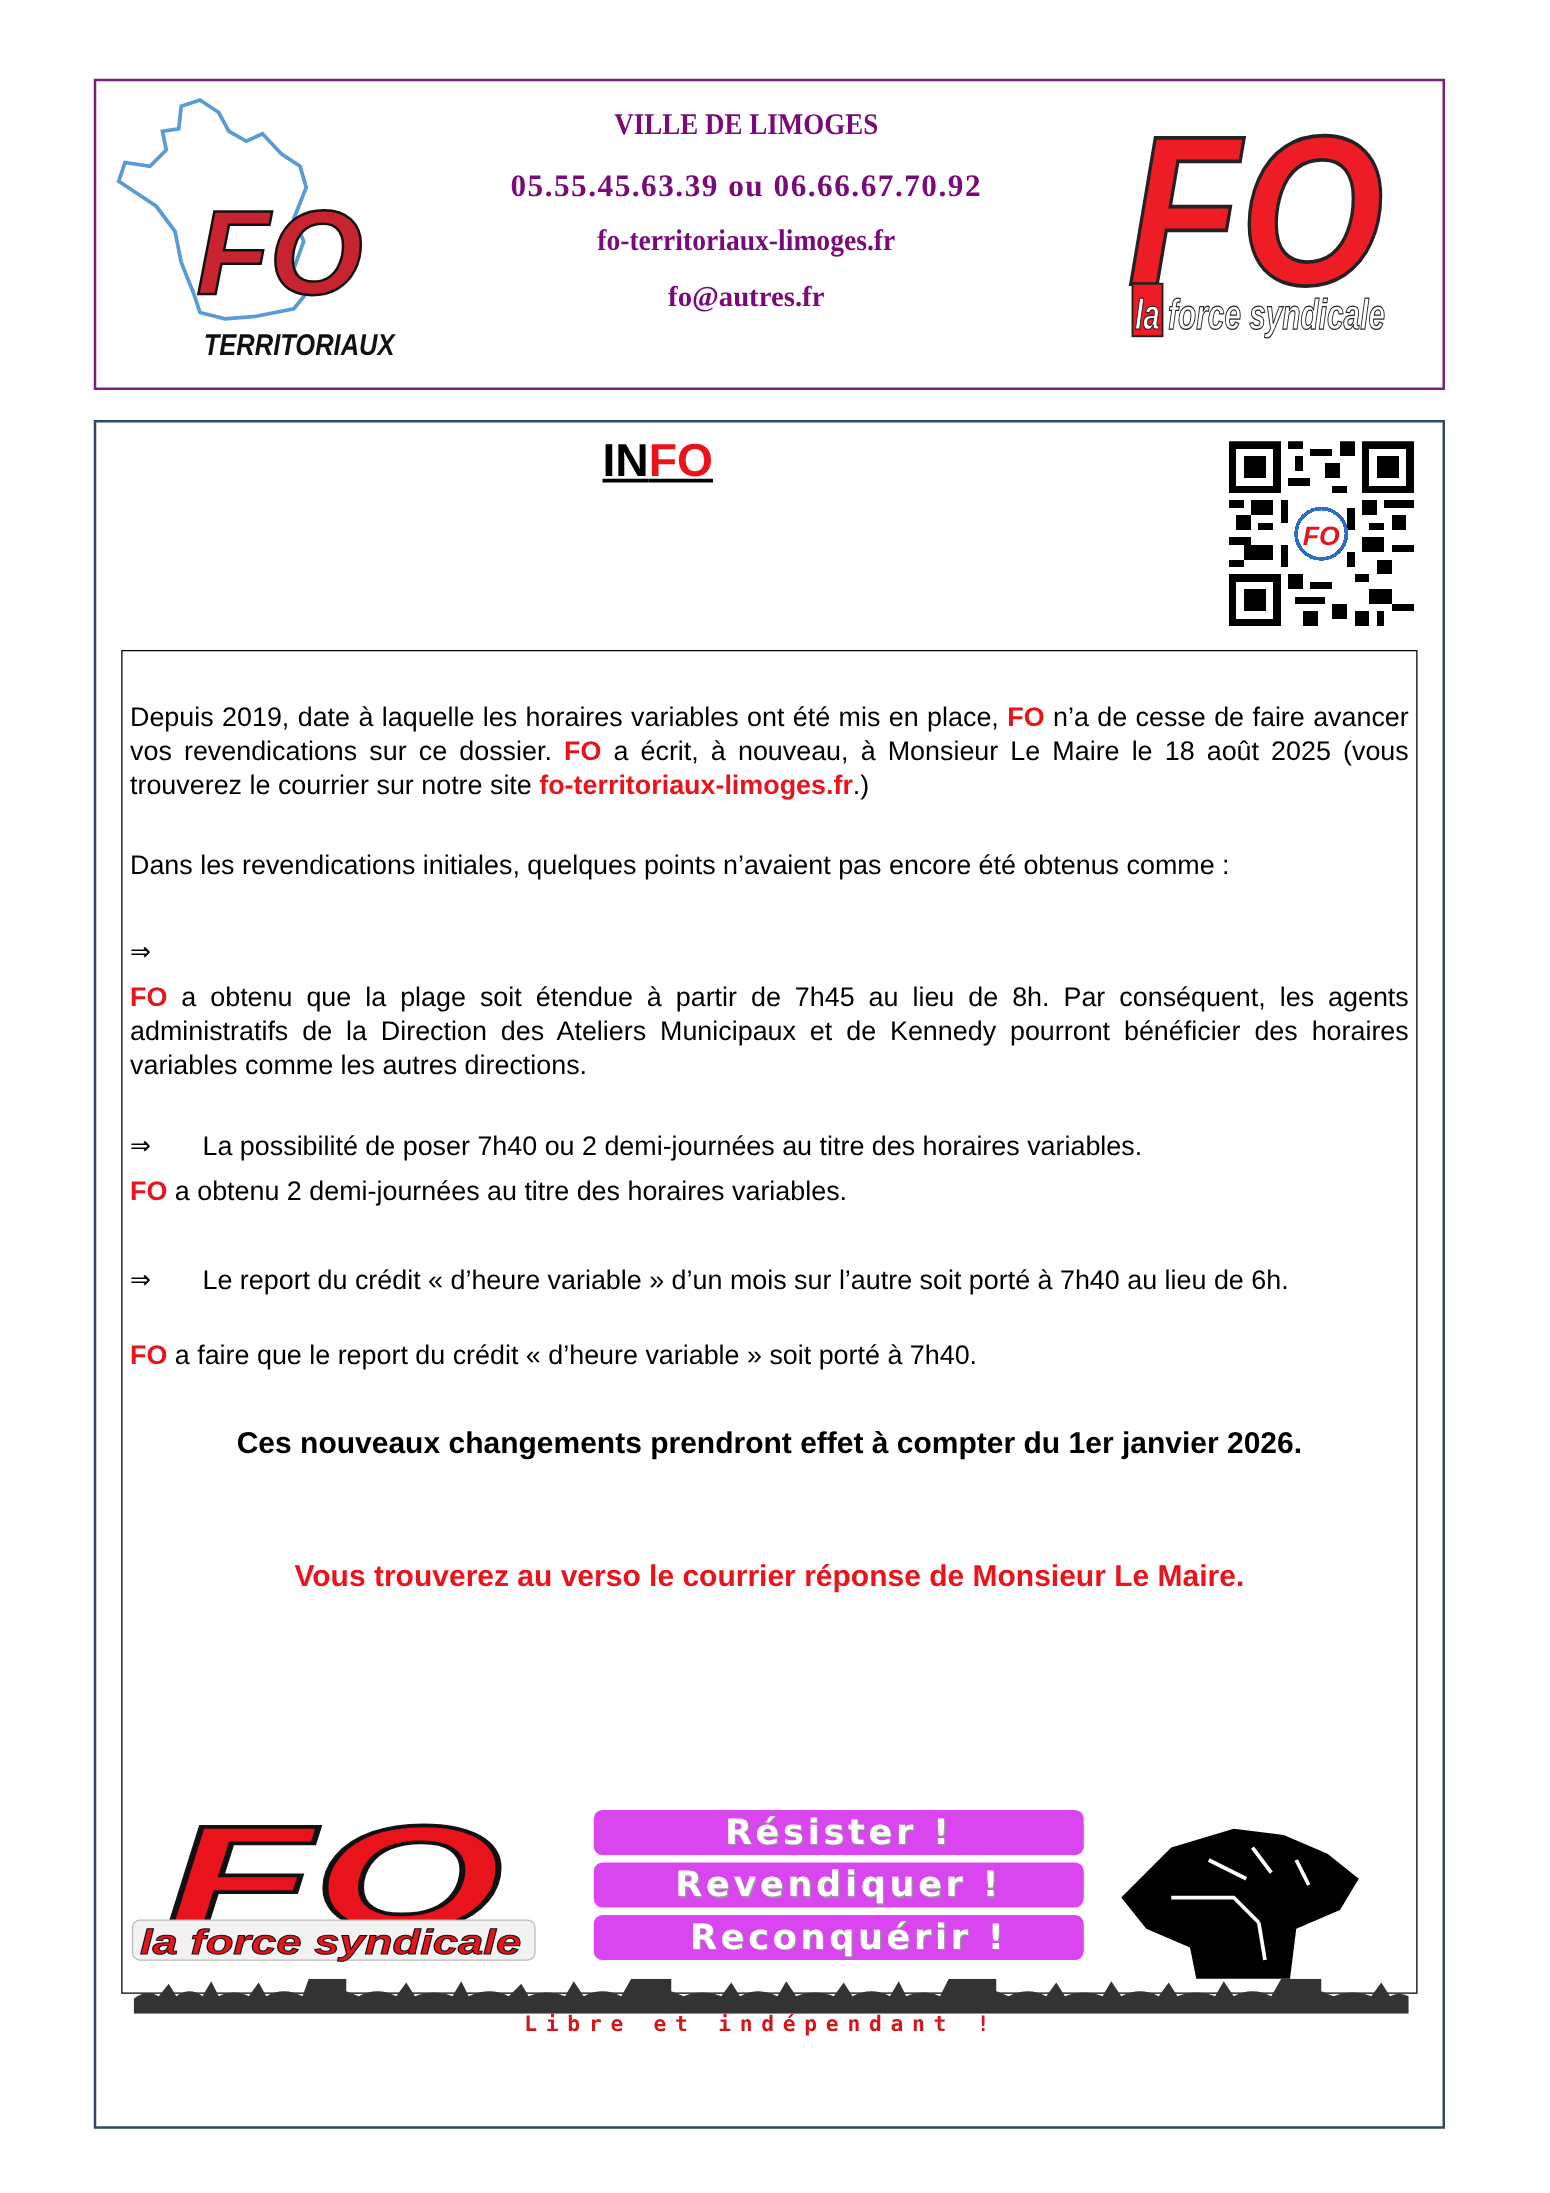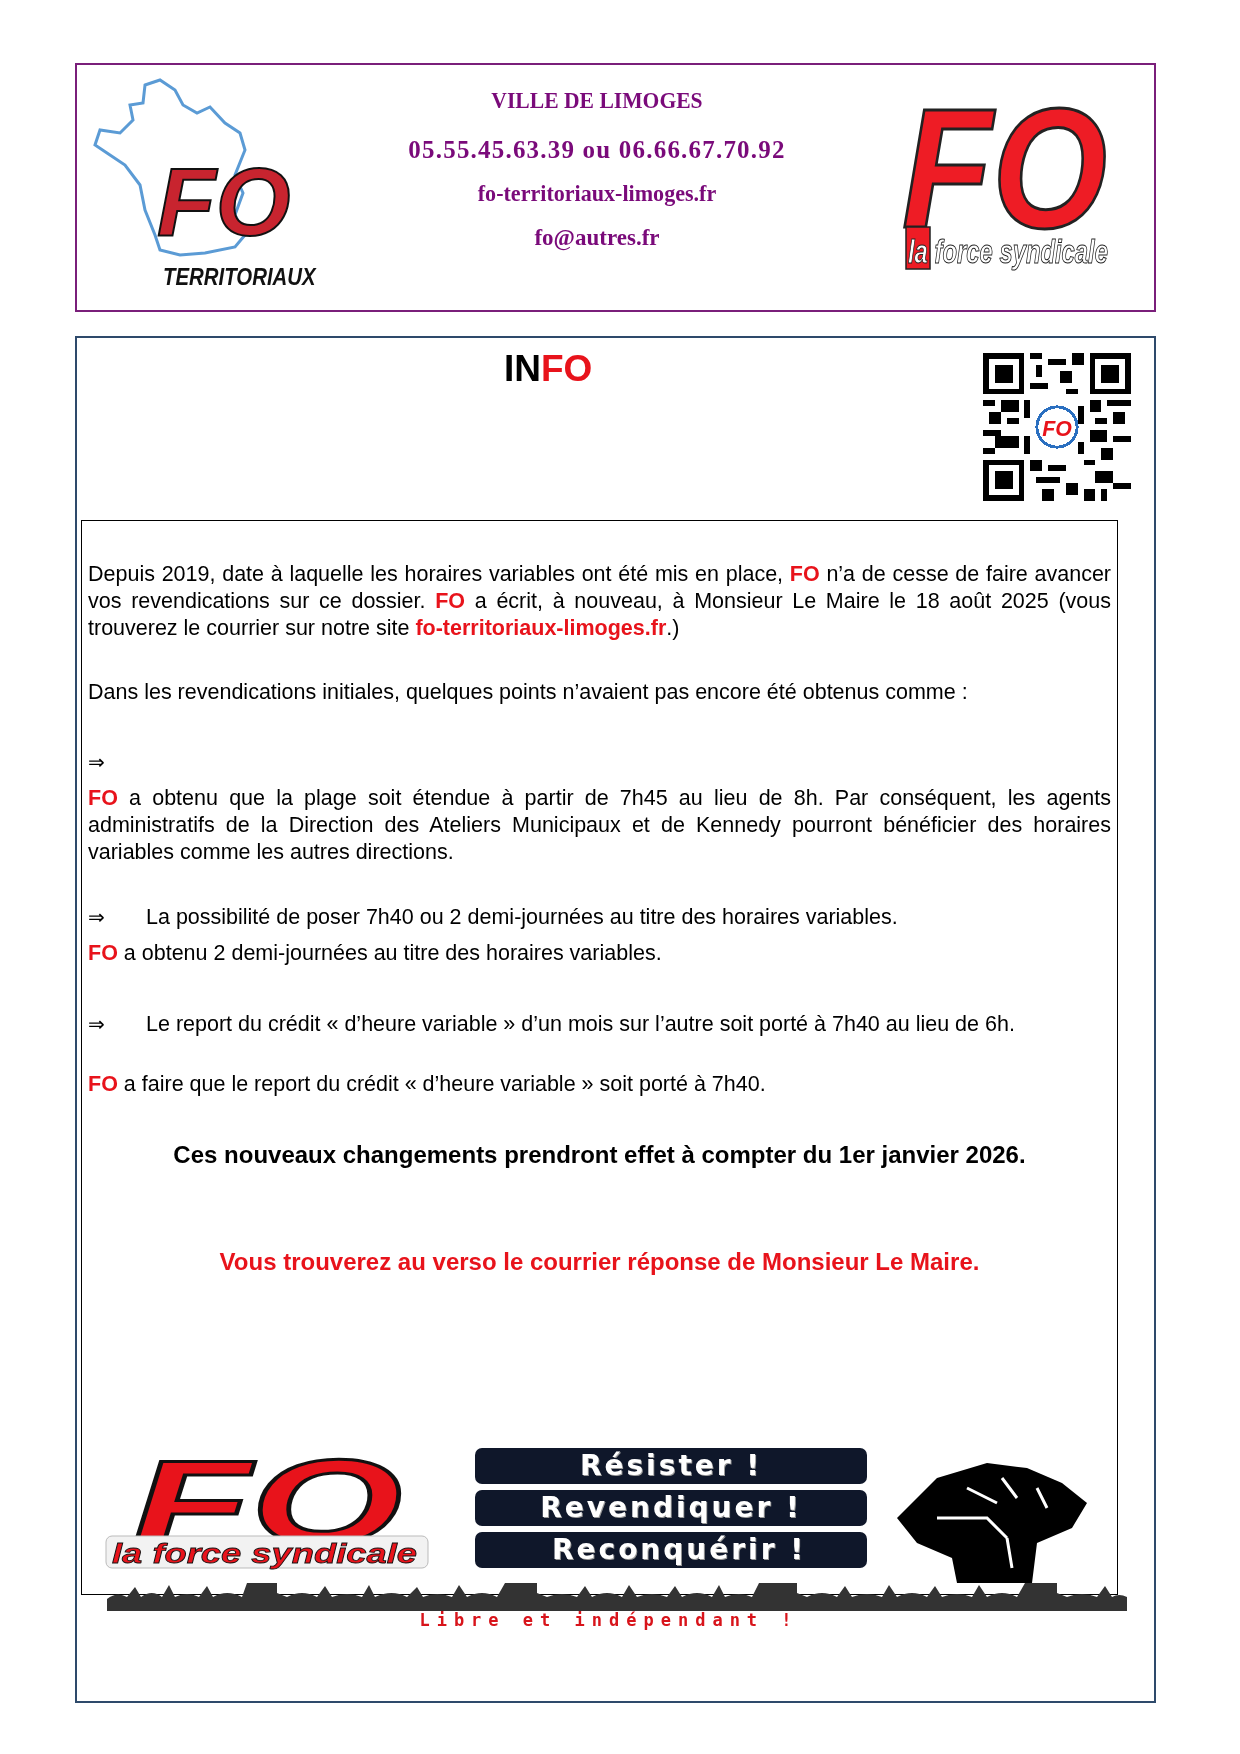--- a/index.html
+++ b/index.html
@@ -24,42 +24,42 @@
   .contact .c-phone { font-size: 25px; letter-spacing: 1.2px; display: block; margin-bottom: 16px; }
   .contact .c-site { font-size: 24px; display: block; margin-bottom: 18px; transform: scaleX(0.92); }
   .contact .c-mail { font-size: 23px; display: block; }
   .logo-fo-right { position: absolute; left: 825px; top: 12px; width: 230px; height: 225px; }
 
   
   .main-box {
     position: absolute; left: 75px; top: 336px; width: 1081px; height: 1367px;
     border: 2px solid #2e4a6b; background: #fff;
   }
-  .title-info { position: absolute; left: 427px; top: 10px; font-size: 37px; font-weight: bold; }
+  .title-info { position: absolute; left: 405px; top: 10px; font-size: 37px; font-weight: bold; text-decoration: underline; }
   .title-info .red { color: #e8131b; }
   .title-main { position: absolute; left: 245px; top: 70px; font-size: 33px; font-weight: bold; }
   .qr { position: absolute; left: 905px; top: 15px; width: 150px; height: 148px; }
 
   .content-box {
-    position: absolute; left: 4px; top: 182px; width: 1037px; height: 1075px;
+    position: absolute; left: 20px; top: 182px; width: 1037px; height: 1075px;
     border: 1px solid #000;
   }
   .para { position: absolute; left: 6px; right: 6px; font-size: 21.5px; line-height: 27px; }
   .para.justify { text-align: justify; }
   .fo { color: #e8131b; font-weight: bold; }
   .link-red { color: #e8131b; font-weight: bold; }
   .bullet { position: absolute; left: 6px; right: 6px; font-size: 21.5px; line-height: 27px; padding-left: 58px; }
   .bullet .arrow { position: absolute; left: 0; top: 0; font-size: 20px; }
   .center-bold { position: absolute; left: 0; right: 0; text-align: center; font-size: 24px; font-weight: bold; }
   .center-red { color: #e8131b; }
 
   
   .banner { position: absolute; left: 20px; top: 1100px; width: 1040px; height: 190px; }
   .banner .fo-big { position: absolute; left: 5px; top: 8px; width: 335px; height: 125px; }
-  .slogan { position: absolute; left: 378px; height: 36px; width: 392px; background: #0f172a;
+  .slogan { position: absolute; left: 378px; height: 36px; width: 392px; background: #d946ef;
     border-radius: 7px; color: #fff; font-family: "DejaVu Sans", sans-serif; font-weight: bold;
     font-size: 28px; letter-spacing: 3px; text-align: center; line-height: 36px;
     text-shadow: 1px 1px 0 #999; }
   .fist { position: absolute; left: 780px; top: 10px; width: 215px; height: 140px; }
   .crowd { position: absolute; left: 10px; top: 145px; width: 1020px; height: 28px; }
   .motto { position: absolute; left: 0; right: 16px; top: 172px; text-align: center;
     color: #d8141b; font-weight: bold; font-family: "DejaVu Sans Mono", monospace;
     font-size: 17px; letter-spacing: 7px; }
 </style>
 </head>

